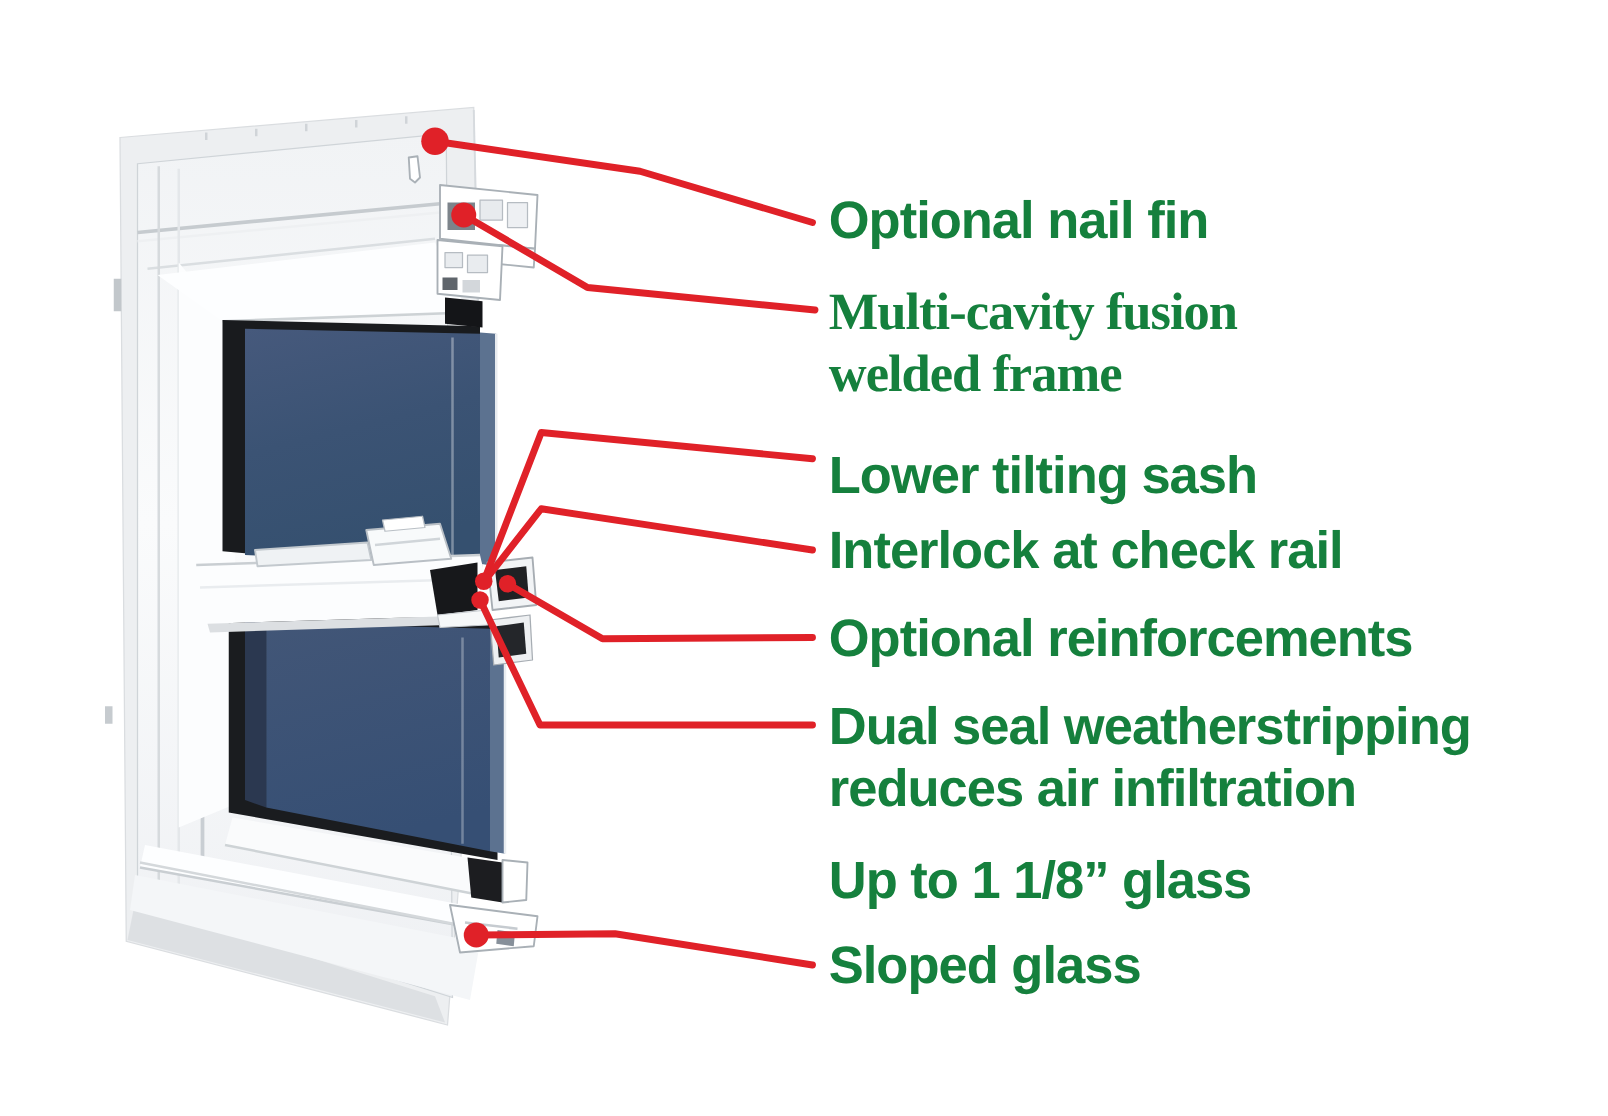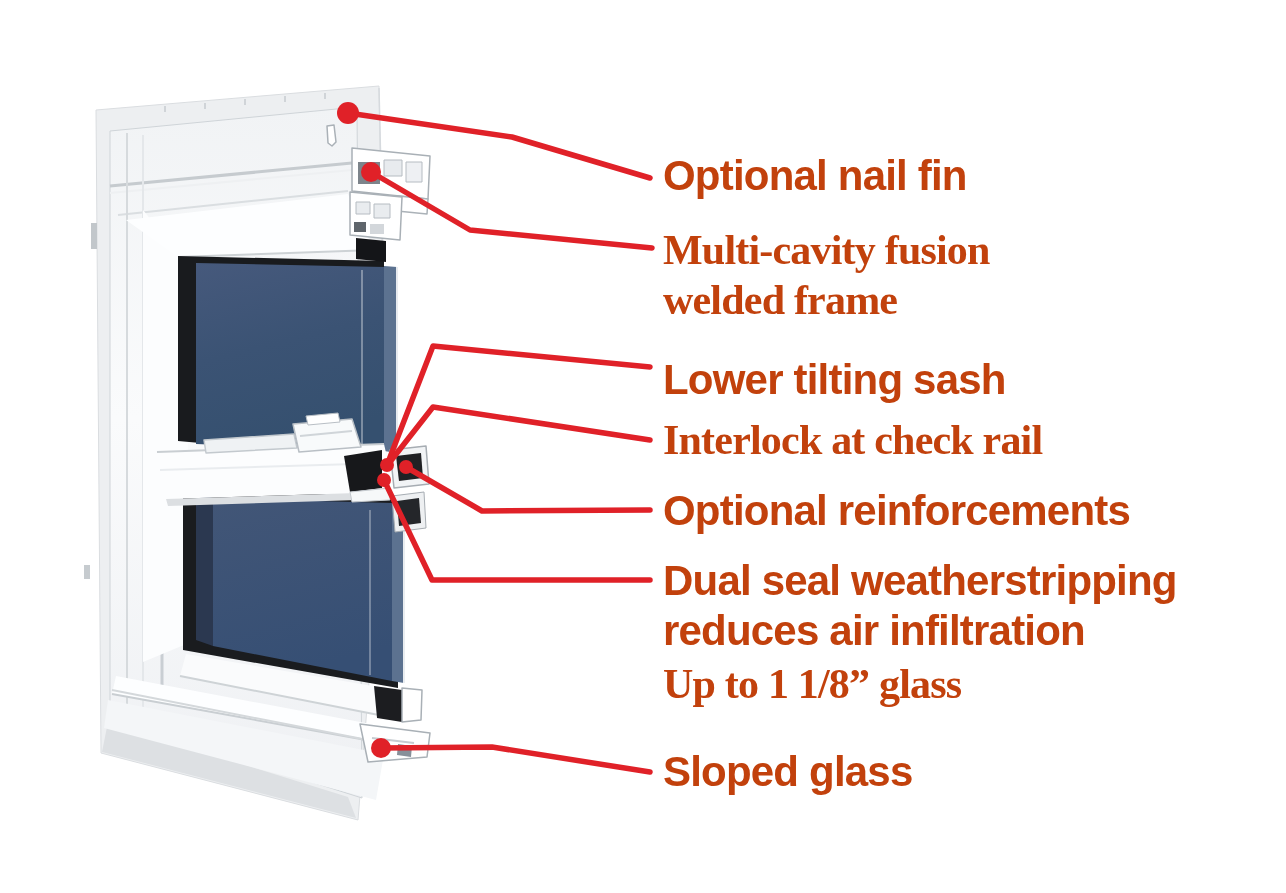--- a/index.html
+++ b/index.html
@@ -13,30 +13,30 @@
     font-family: "Liberation Sans", sans-serif;
   }
   #art { position: absolute; left: 0; top: 0; }
   .label {
     position: absolute;
     left: 663px;
     font-weight: 700;
     font-size: 42px;
     line-height: 50px;
     letter-spacing: -0.8px;
-    color: #c2410c;
+    color: #15803d;
     white-space: pre-line;
   }
   .l1 { top: 151px; }
   .l2 { top: 225px; font-family: Liberation Serif, serif; }
   .l3 { top: 355px; }
-  .l4 { top: 415px; font-family: Liberation Serif, serif; }
+  .l4 { top: 415px; }
   .l5 { top: 486px; }
   .l6 { top: 556px; }
-  .l7 { top: 659px; font-family: Liberation Serif, serif; }
+  .l7 { top: 679px; }
   .l8 { top: 747px; }
 </style>
 </head>
 <body>
 
 <div id="stage">
 
   <svg id="art" width="1286" height="893" viewBox="0 0 1286 893">
     <defs>
       <linearGradient id="gFrame" x1="0" y1="0" x2="0" y2="1">

